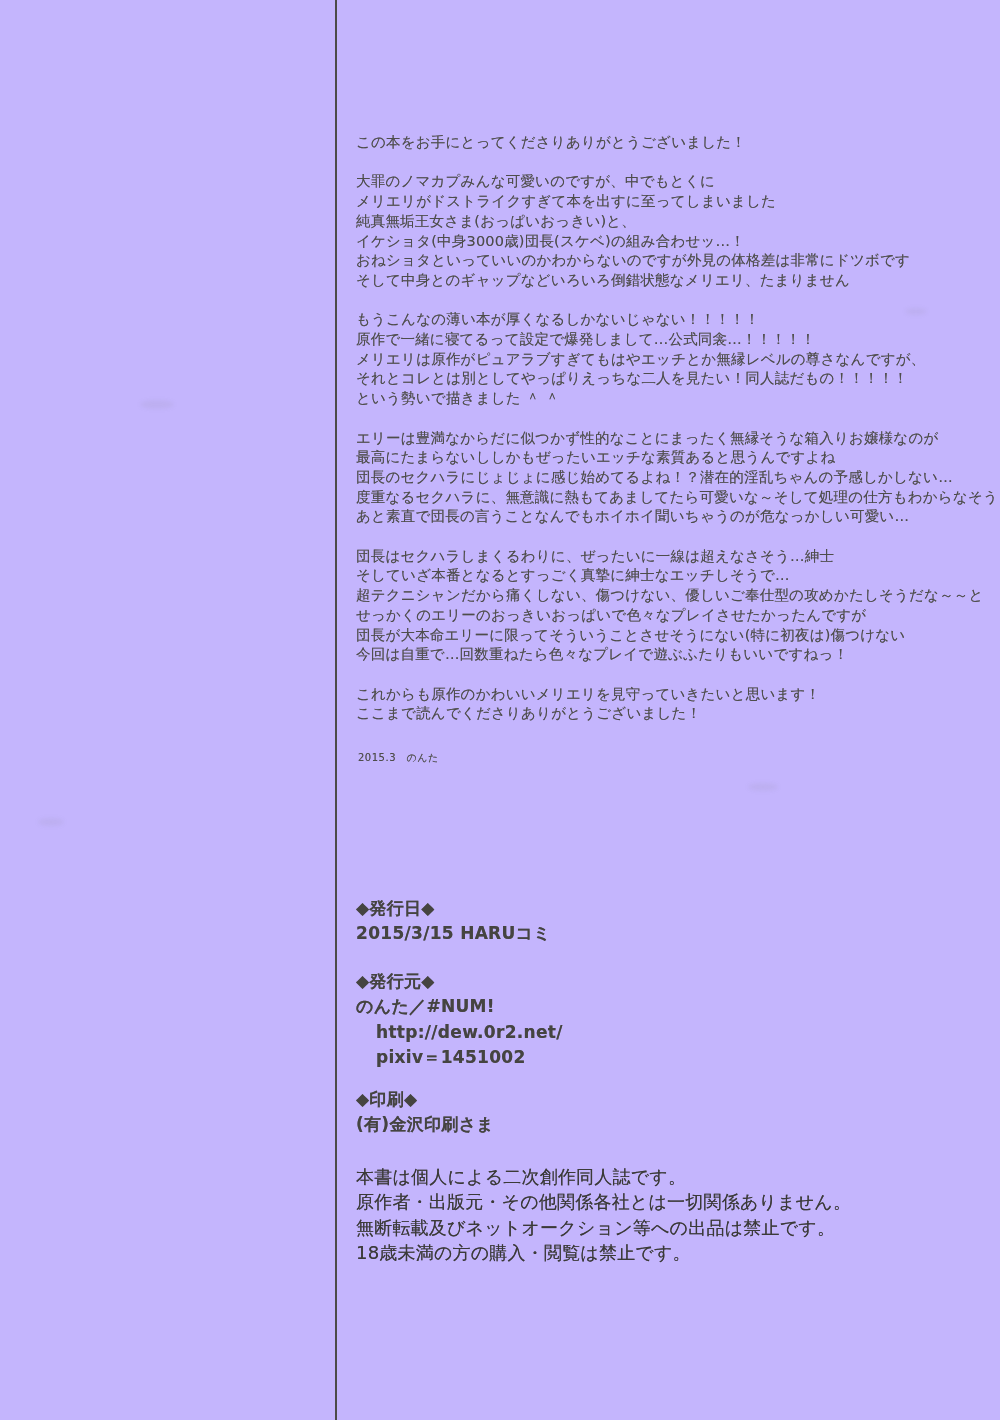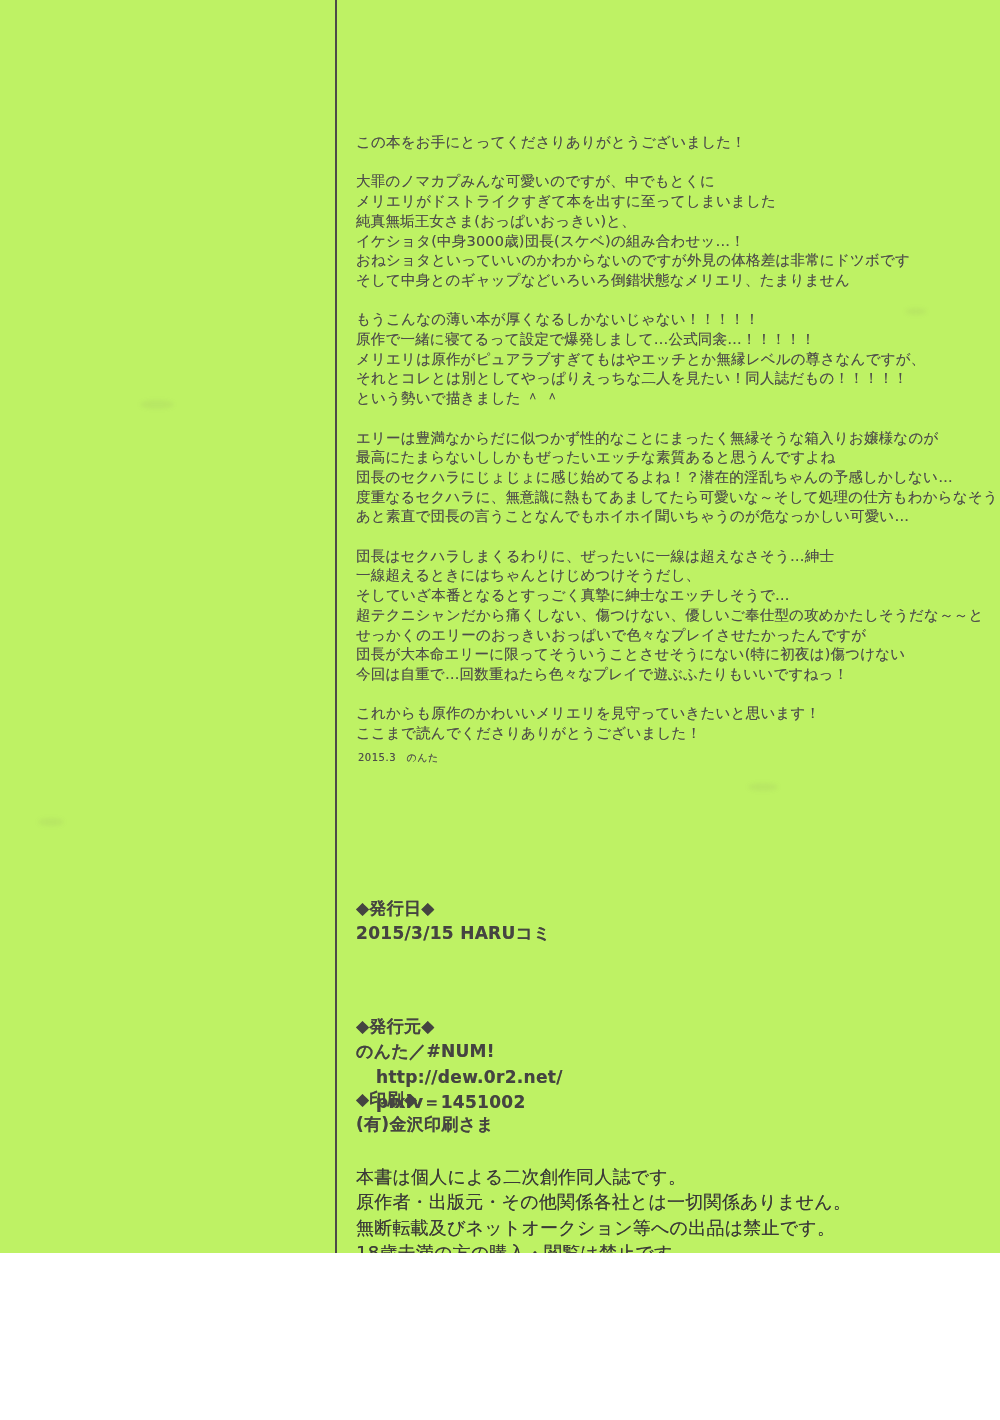--- a/index.html
+++ b/index.html
@@ -2,22 +2,22 @@
 <html><head>
 <meta charset="utf-8">
 <style>
   html, body {
     margin: 0;
     padding: 0;
   }
   .page {
     position: relative;
     width: 1000px;
-    height: 1253px;
-    background: #bef264;
+    height: 1420px;
+    background: #c4b5fd;
     overflow: hidden;
     font-family: "DejaVu Sans", "Liberation Sans", sans-serif;
   }
   .left-rule {
     position: absolute;
     left: 335px;
     top: 0;
     width: 2px;
     height: 1420px;
     background: #4c4b48;
@@ -50,21 +50,21 @@
     left: 356px;
     width: 560px;
     color: #454441;
     font-size: 17px;
     line-height: 25.3px;
     letter-spacing: 0.3px;
     text-shadow: 0 0 0.5px rgba(70,68,65,0.6);
     font-weight: bold;
   }
   .sec-hatsukoubi { top: 896px; }
-  .sec-hatsumoto  { top: 969px; margin-top: 45px; }
+  .sec-hatsumoto  { top: 969px; }
   .sec-insatsu    { top: 1087px; }
   .colophon-section .heading { white-space: nowrap; }
   .colophon-section .line { white-space: nowrap; }
   .colophon-section .line.indent { padding-left: 20px; }
   .disclaimer {
     position: absolute;
     left: 356px;
     top: 1164px;
     width: 600px;
     color: #3b3a38;
@@ -118,21 +118,20 @@
     </div>
     <div class="para">
       <div class="line">エリーは豊満なからだに似つかず性的なことにまったく無縁そうな箱入りお嬢様なのが</div>
       <div class="line">最高にたまらないししかもぜったいエッチな素質あると思うんですよね</div>
       <div class="line">団長のセクハラにじょじょに感じ始めてるよね！？潜在的淫乱ちゃんの予感しかしない…</div>
       <div class="line">度重なるセクハラに、無意識に熱もてあましてたら可愛いな～そして処理の仕方もわからなそう！</div>
       <div class="line">あと素直で団長の言うことなんでもホイホイ聞いちゃうのが危なっかしい可愛い…</div>
     </div>
     <div class="para">
       <div class="line">団長はセクハラしまくるわりに、ぜったいに一線は超えなさそう…紳士</div>
-      <div class="line">一線超えるときにはちゃんとけじめつけそうだし、</div>
       <div class="line">そしていざ本番となるとすっごく真摯に紳士なエッチしそうで…</div>
       <div class="line">超テクニシャンだから痛くしない、傷つけない、優しいご奉仕型の攻めかたしそうだな～～と</div>
       <div class="line">せっかくのエリーのおっきいおっぱいで色々なプレイさせたかったんですが</div>
       <div class="line">団長が大本命エリーに限ってそういうことさせそうにない(特に初夜は)傷つけない</div>
       <div class="line">今回は自重で…回数重ねたら色々なプレイで遊ぶふたりもいいですねっ！</div>
     </div>
     <div class="para">
       <div class="line">これからも原作のかわいいメリエリを見守っていきたいと思います！</div>
       <div class="line">ここまで読んでくださりありがとうございました！</div>
     </div>

